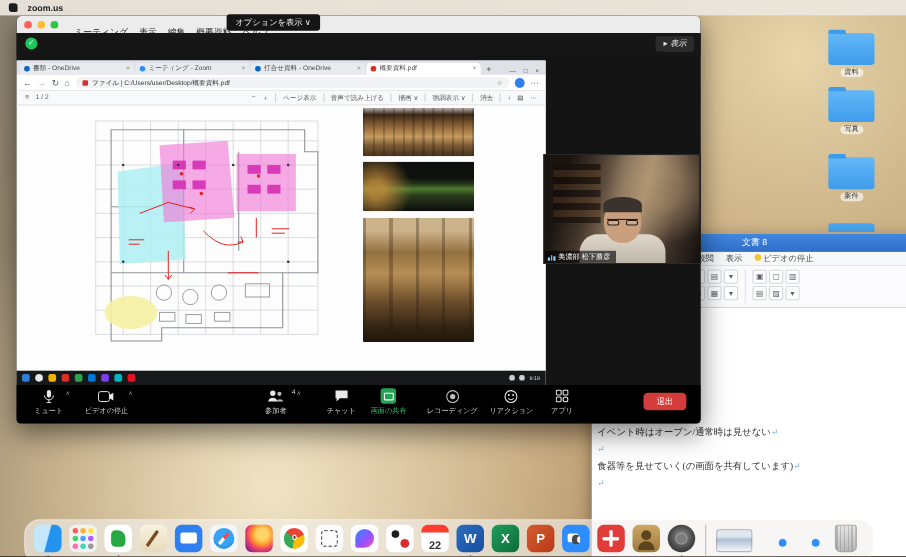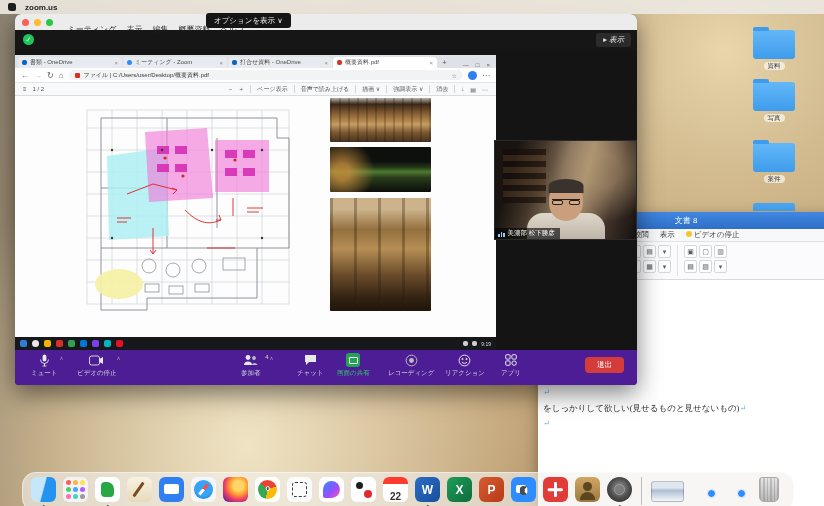--- a/index.html
+++ b/index.html
@@ -148,21 +148,21 @@
     background:#3a322c; border-radius:50% 50% 0 0; }
   .person .glasses { position:absolute; bottom:38px; left:50%; transform:translateX(-50%); width:28px; height:6px;
     border-top:1.5px solid #241d18; display:flex; justify-content:space-between; }
   .person .glasses i { width:11px; height:5px; border:1px solid #241d18; border-radius:2px; background:rgba(255,255,255,.12); }
   .vid-name { position:absolute; left:0; bottom:0; background:rgba(0,0,0,.62); color:#fff; font-size:6.5px;
     padding:1px 5px 1px 3px; display:flex; align-items:center; gap:3px; }
   .micbars { display:inline-flex; align-items:flex-end; gap:1px; height:6px; }
   .micbars i { width:1.5px; background:#8ad0ff; }
 
   
-  .ztb { position:absolute; left:0; bottom:0; width:622px; height:35px; background:#4c1d95; }
+  .ztb { position:absolute; left:0; bottom:0; width:622px; height:35px; background:#000000; }
   .ztb-item { position:absolute; top:3px; display:flex; flex-direction:column; align-items:center;
     color:#d6d6d6; font-size:6.5px; gap:2px; }
   .ztb-item .ic { height:14px; display:flex; align-items:center; }
   .caret { color:#9a9a9a; font-size:5.5px; position:absolute; top:2px; }
   .badge4 { color:#d6d6d6; font-size:6px; position:absolute; top:1px; right:-8px; }
   .sharebtn { width:14px; height:14px; background:#23a455; border-radius:3px; display:flex;
     align-items:center; justify-content:center; }
   .sharebtn:after { content:""; width:7px; height:5px; border:1px solid #fff; border-radius:1px; }
   .ztb-share-label { color:#35c46a; }
   .leave { position:absolute; right:13px; top:7px; background:#d43b3b; color:#fff; font-size:7.5px;
@@ -300,22 +300,23 @@
         <div class="rb-box">▣</div>
           <div class="rb-box">▢</div>
           <div class="rb-box">▥</div>
         <div class="rb-box">▤</div>
           <div class="rb-box">▨</div>
           <div class="rb-box">▾</div>
       </div>
     </div>
     <div class="word-doc">
       <div class="abs" style="left:5px; top:105px;">
+        <div class="doc-line"><span>イベント時はオープン/通常時は見せない</span><span class="mark">↵</span></div>
         <div class="doc-line"><span></span><span class="mark">↵</span></div>
-        <div class="doc-line"><span>をしっかりして欲しい(見せるものと見せないもの)</span><span class="mark">↵</span></div>
+        <div class="doc-line"><span>食器等を見せていく(の画面を共有しています)</span><span class="mark">↵</span></div>
         <div class="doc-line"><span></span><span class="mark">↵</span></div>
       </div>
 
     </div>
   </div>
 
   <div class="abs zoomwin">
     <div class="zw-titlebar">
       <div class="tl" style="background:#ff5f57;"></div>
       <div class="tl" style="background:#febc2e;"></div>

